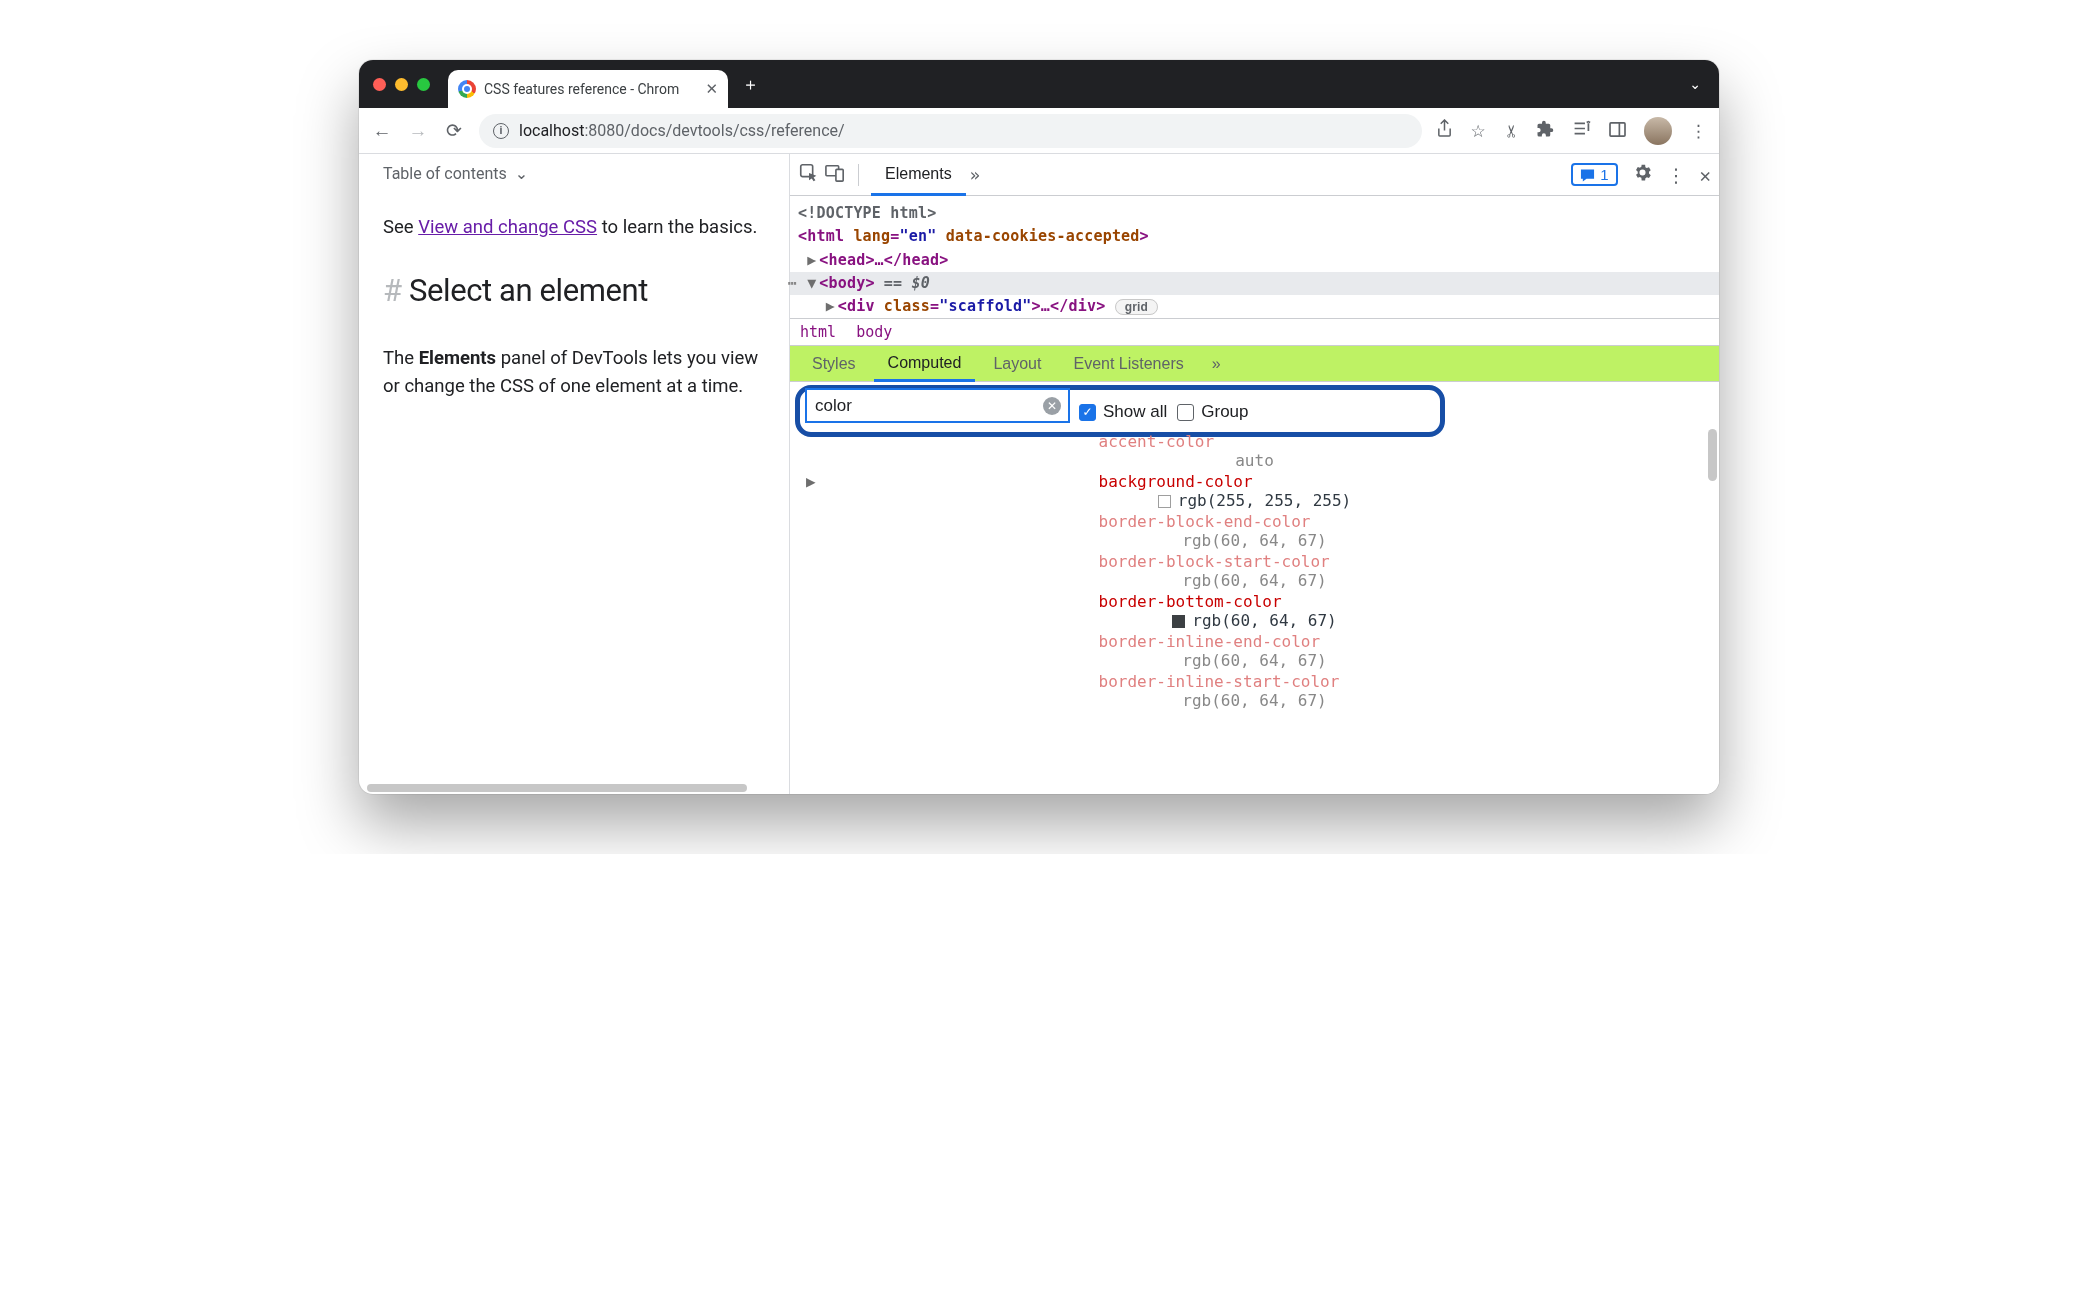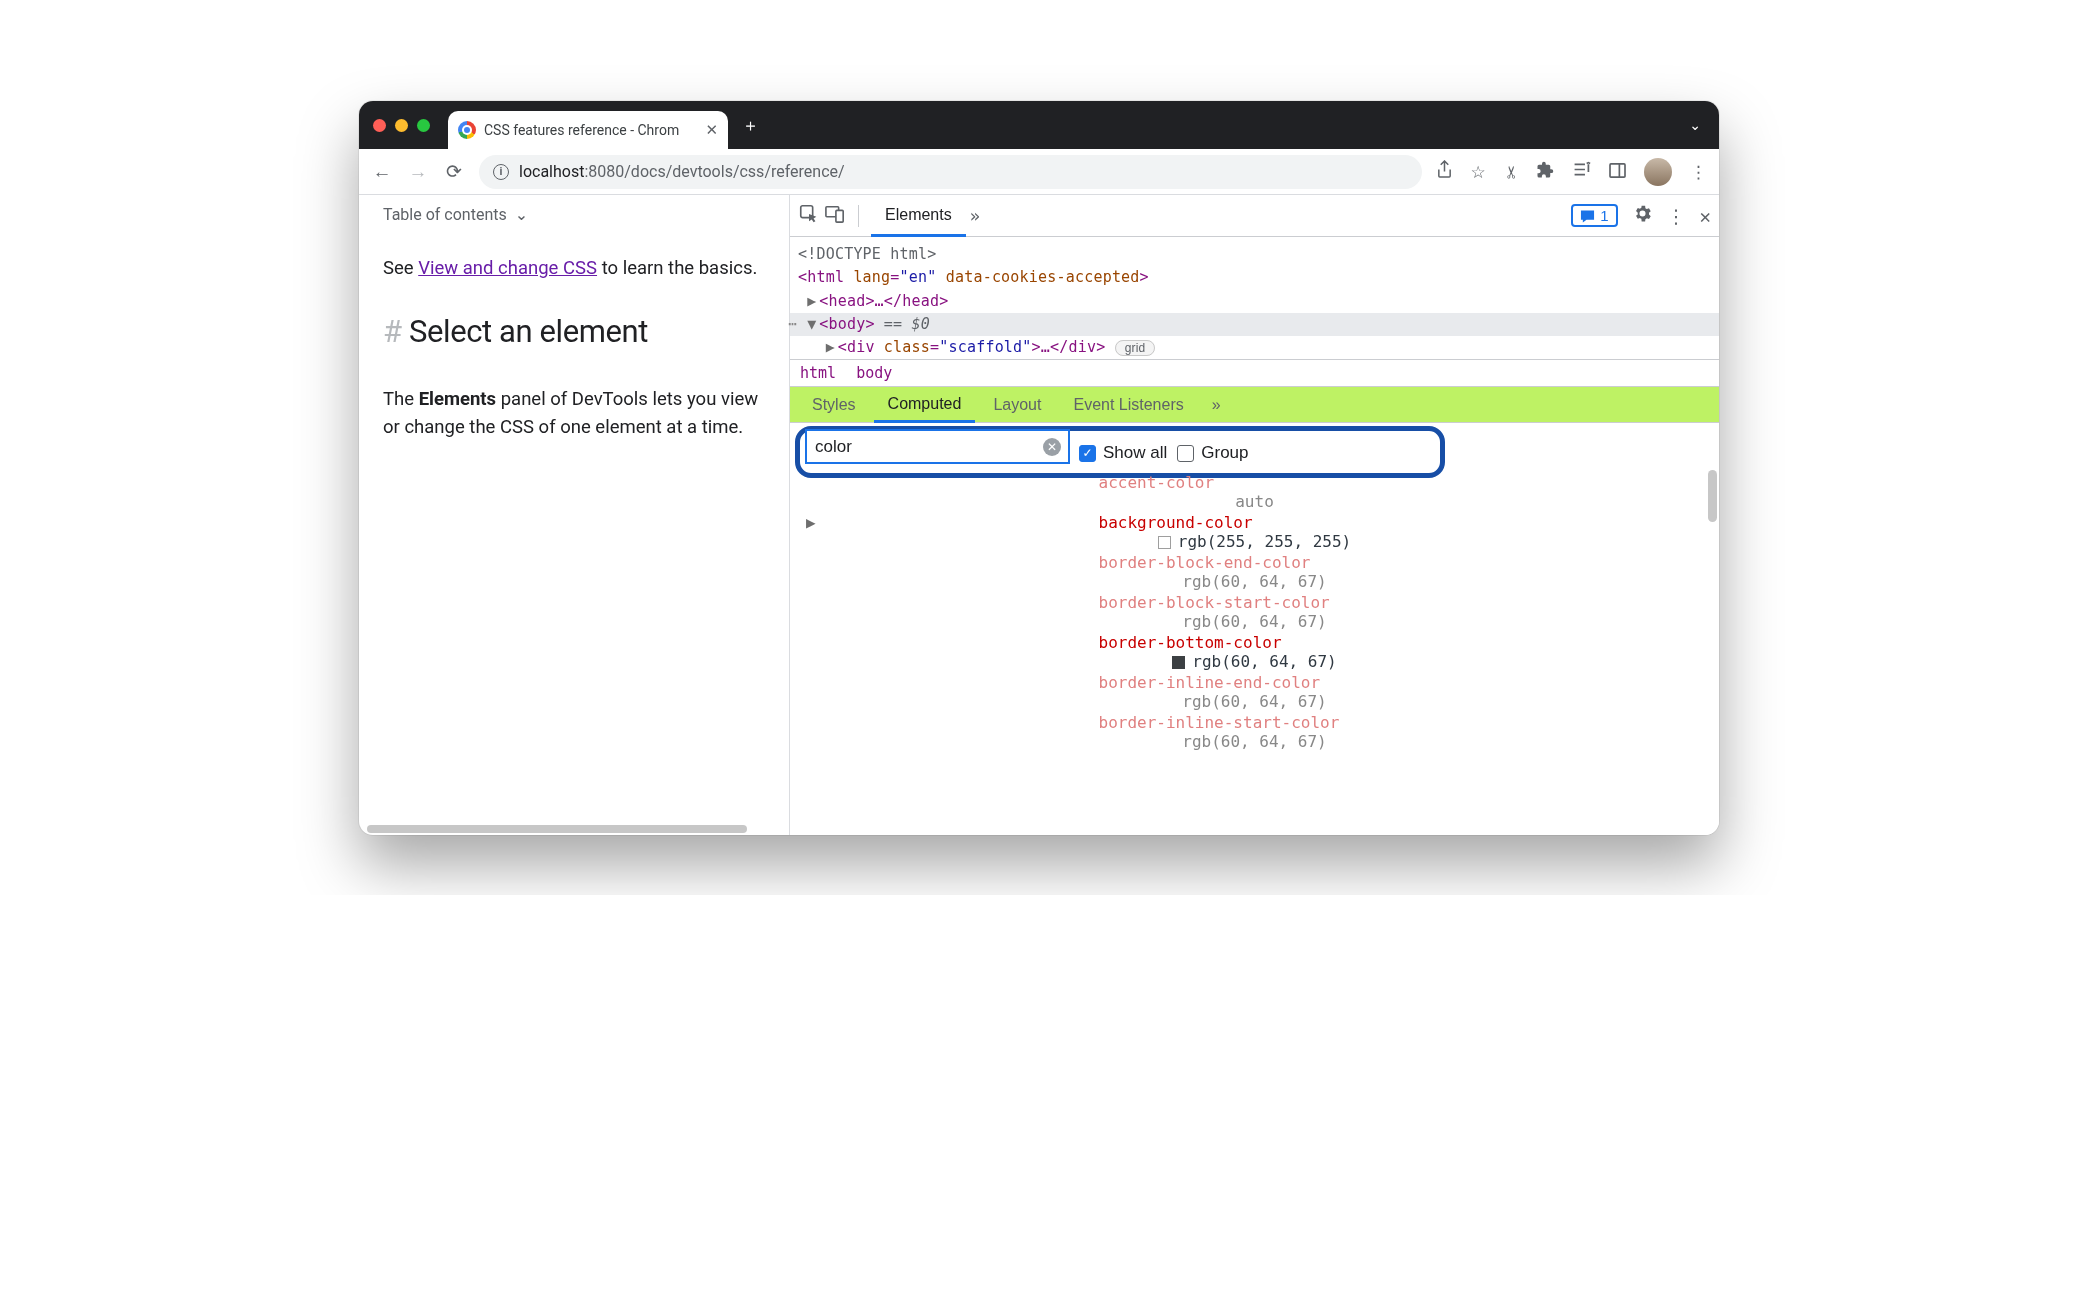--- a/index.html
+++ b/index.html
@@ -9,21 +9,20 @@
     display: flex;
     justify-content: center;
     padding: 60px 0;
   }
   .window {
     width: 1360px;
     border-radius: 14px;
     box-shadow: 0 30px 60px rgba(0,0,0,0.35), 0 0 0 1px rgba(0,0,0,0.06);
     overflow: hidden;
     background: #fff;
-    margin-top: 41px;
   }
   
   .tabstrip {
     background: #202124;
     height: 48px;
     display: flex;
     align-items: center;
     padding: 0 12px;
     position: relative;
   }
@@ -79,21 +78,21 @@
   .devtools{flex:1;border-left:1px solid #dadce0;display:flex;flex-direction:column;background:#fff;font-family: Menlo, Consolas, monospace;}
   .dt-top{height:42px;border-bottom:1px solid #cbcdd1;display:flex;align-items:center;padding:0 8px;gap:4px;}
   .dt-top .sep{width:1px;height:22px;background:#cbcdd1;margin:0 8px;}
   .dt-tab{padding:0 14px;height:42px;display:flex;align-items:center;font-size:16px;color:#5f6368;font-family:-apple-system,sans-serif;}
   .dt-tab.active{color:#202124;border-bottom:3px solid #1a73e8;margin-bottom:-1px;}
   .dt-right{margin-left:auto;display:flex;align-items:center;gap:14px;}
   .issue-badge{border:2px solid #1a73e8;border-radius:4px;padding:1px 7px;display:flex;align-items:center;gap:5px;color:#1a73e8;font-size:15px;font-family:-apple-system,sans-serif;}
   .dt-ico{color:#5f6368;font-size:19px;}
   
   .domtree{padding:6px 8px 0;font-size:15px;color:#5f6368;line-height:1.55;letter-spacing:0.2px;}
-  .domline{white-space:pre;}
+  .domline{white-space:pre;font-weight:bold;}
   .tkn-tag{color:#881280;}
   .tkn-attr{color:#994500;}
   .tkn-val{color:#1a1aa6;}
   .tkn-punc{color:#881280;}
   .tkn-gray{color:#5f6368;font-style:italic;}
   .tri{color:#6e6e6e;display:inline-block;width:12px;}
   .selline{background:#e8eaed;margin:0 -8px;padding:0 8px;position:relative;}
   .dots{color:#888;letter-spacing:1px;position:absolute;left:-2px;}
   .gridbadge{background:#f4f4f4;border:1px solid #c9c9c9;border-radius:9px;padding:0 9px;font-size:12px;color:#5f6368;font-family:-apple-system,sans-serif;}
   .crumbs{border-top:1px solid #cbcdd1;border-bottom:1px solid #cbcdd1;font-size:15px;color:#881280;padding:4px 10px;display:flex;gap:20px;background:#fff;}

